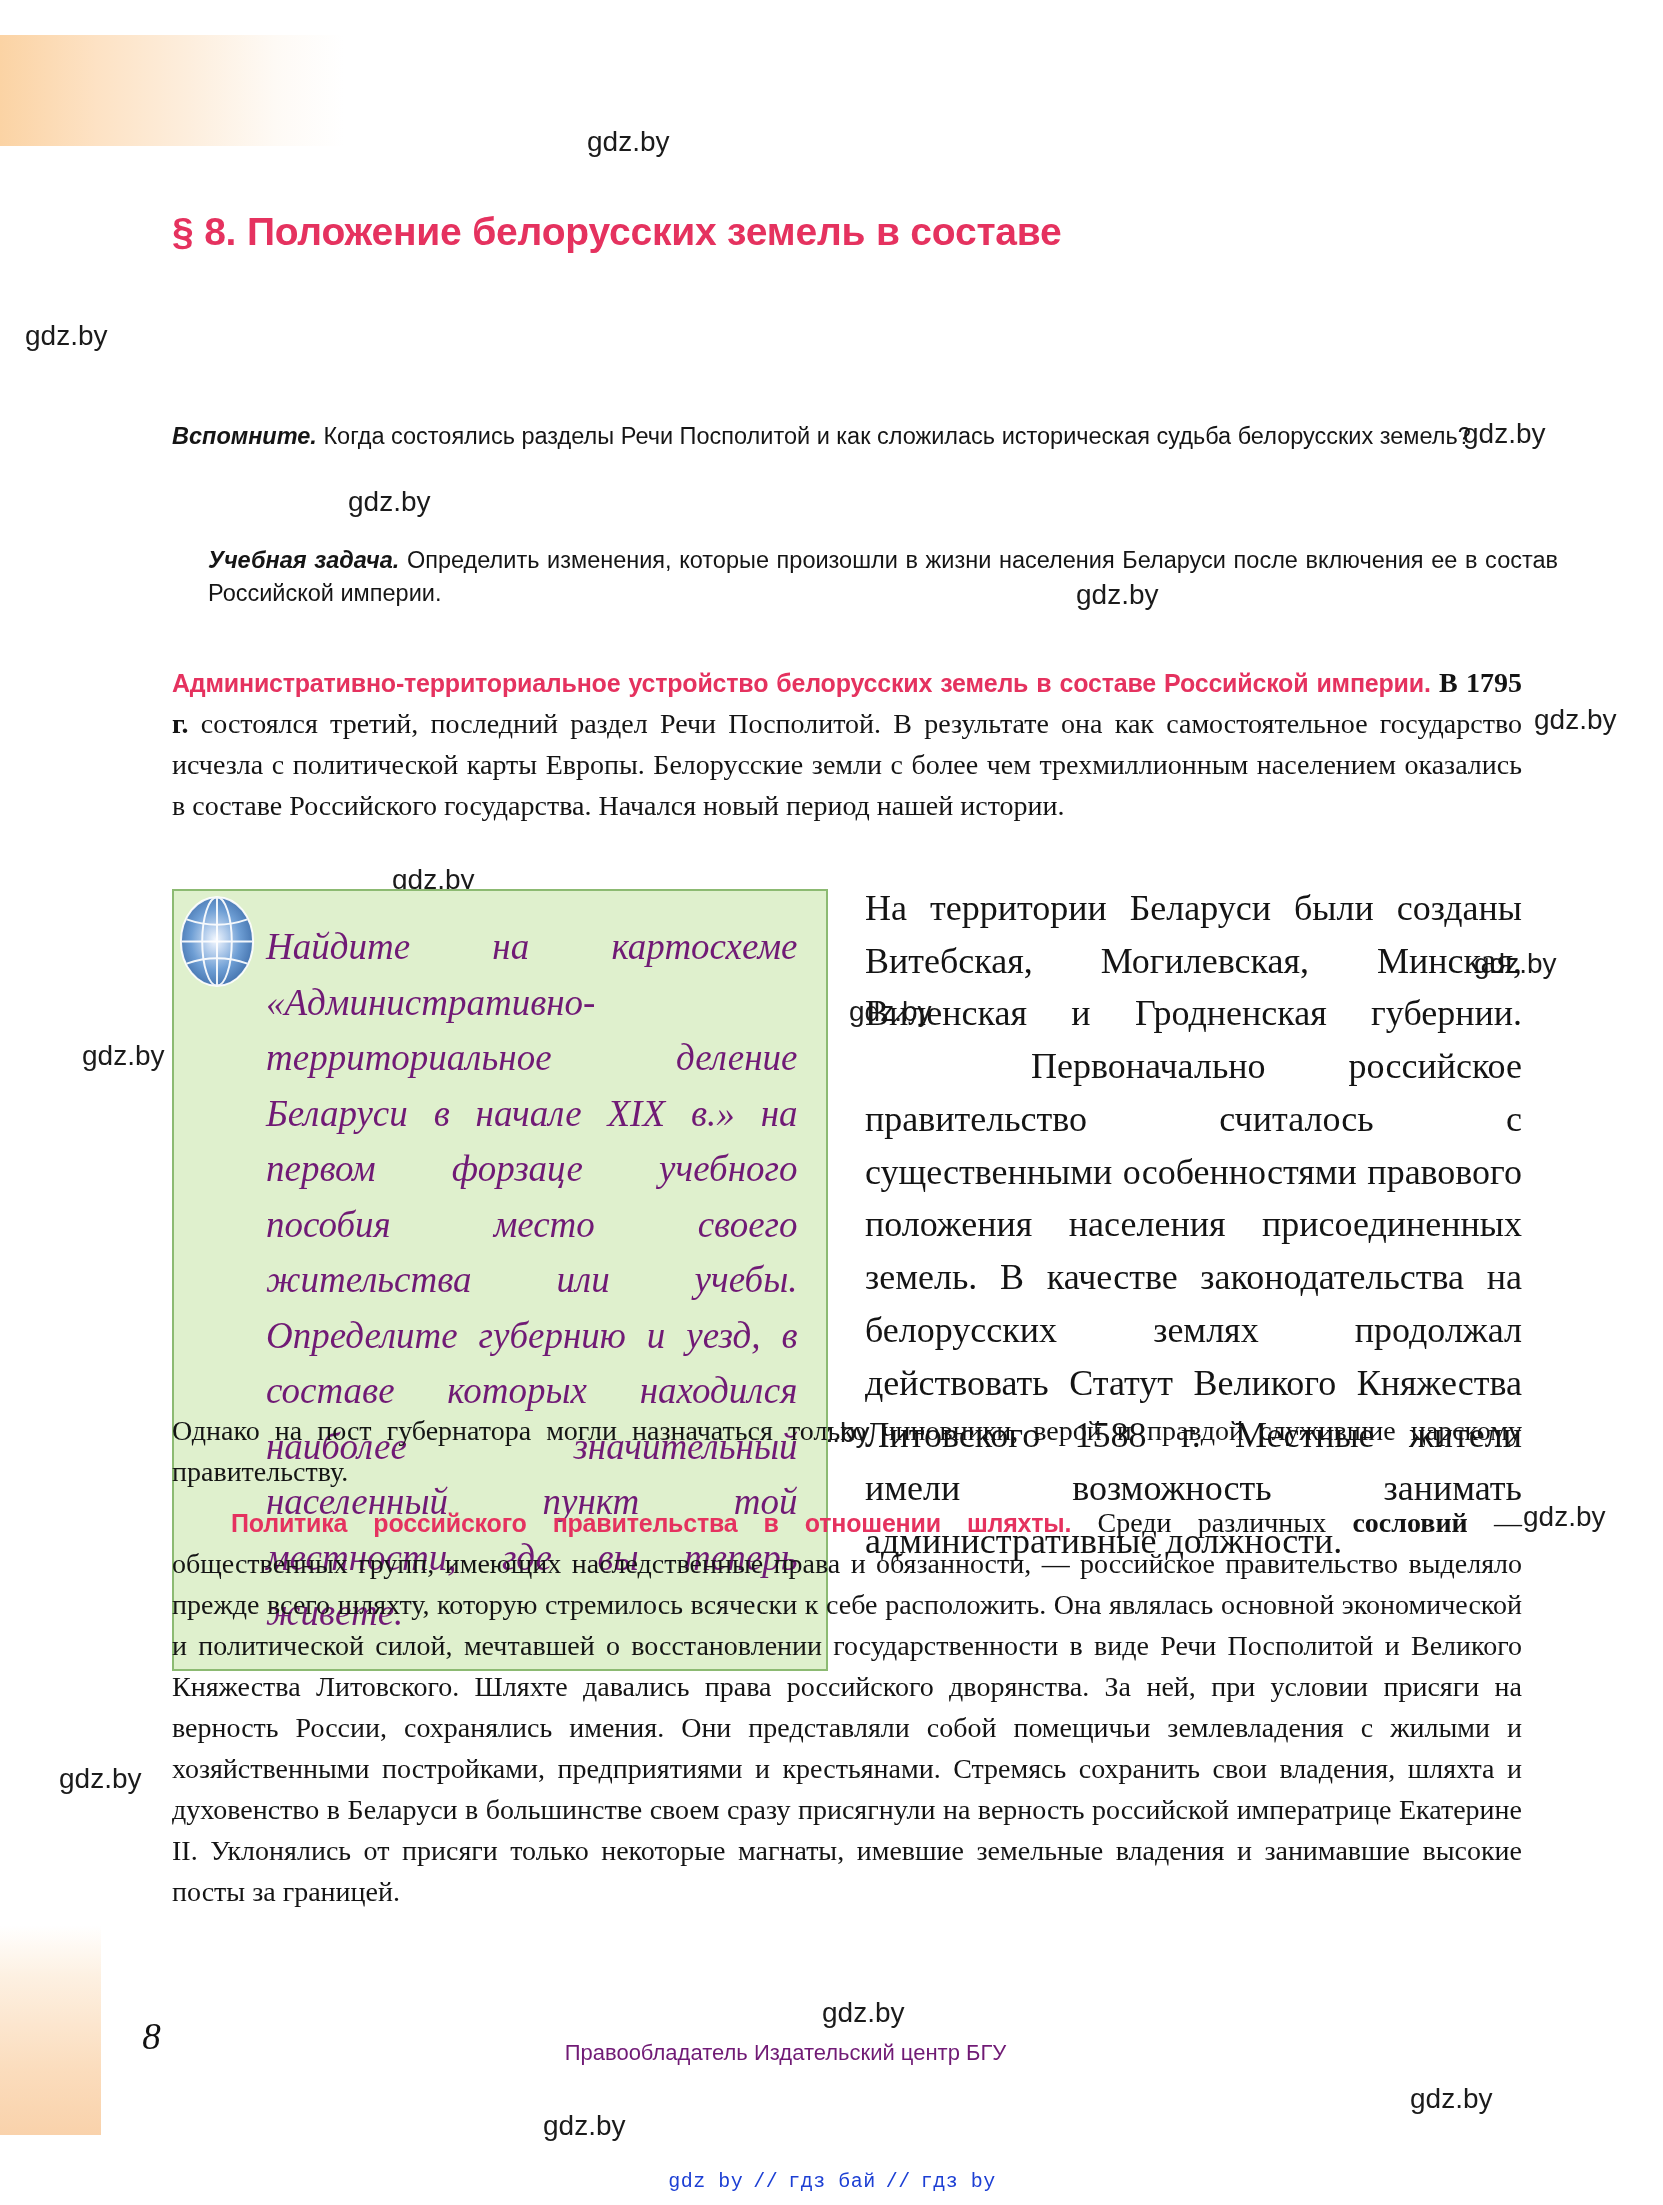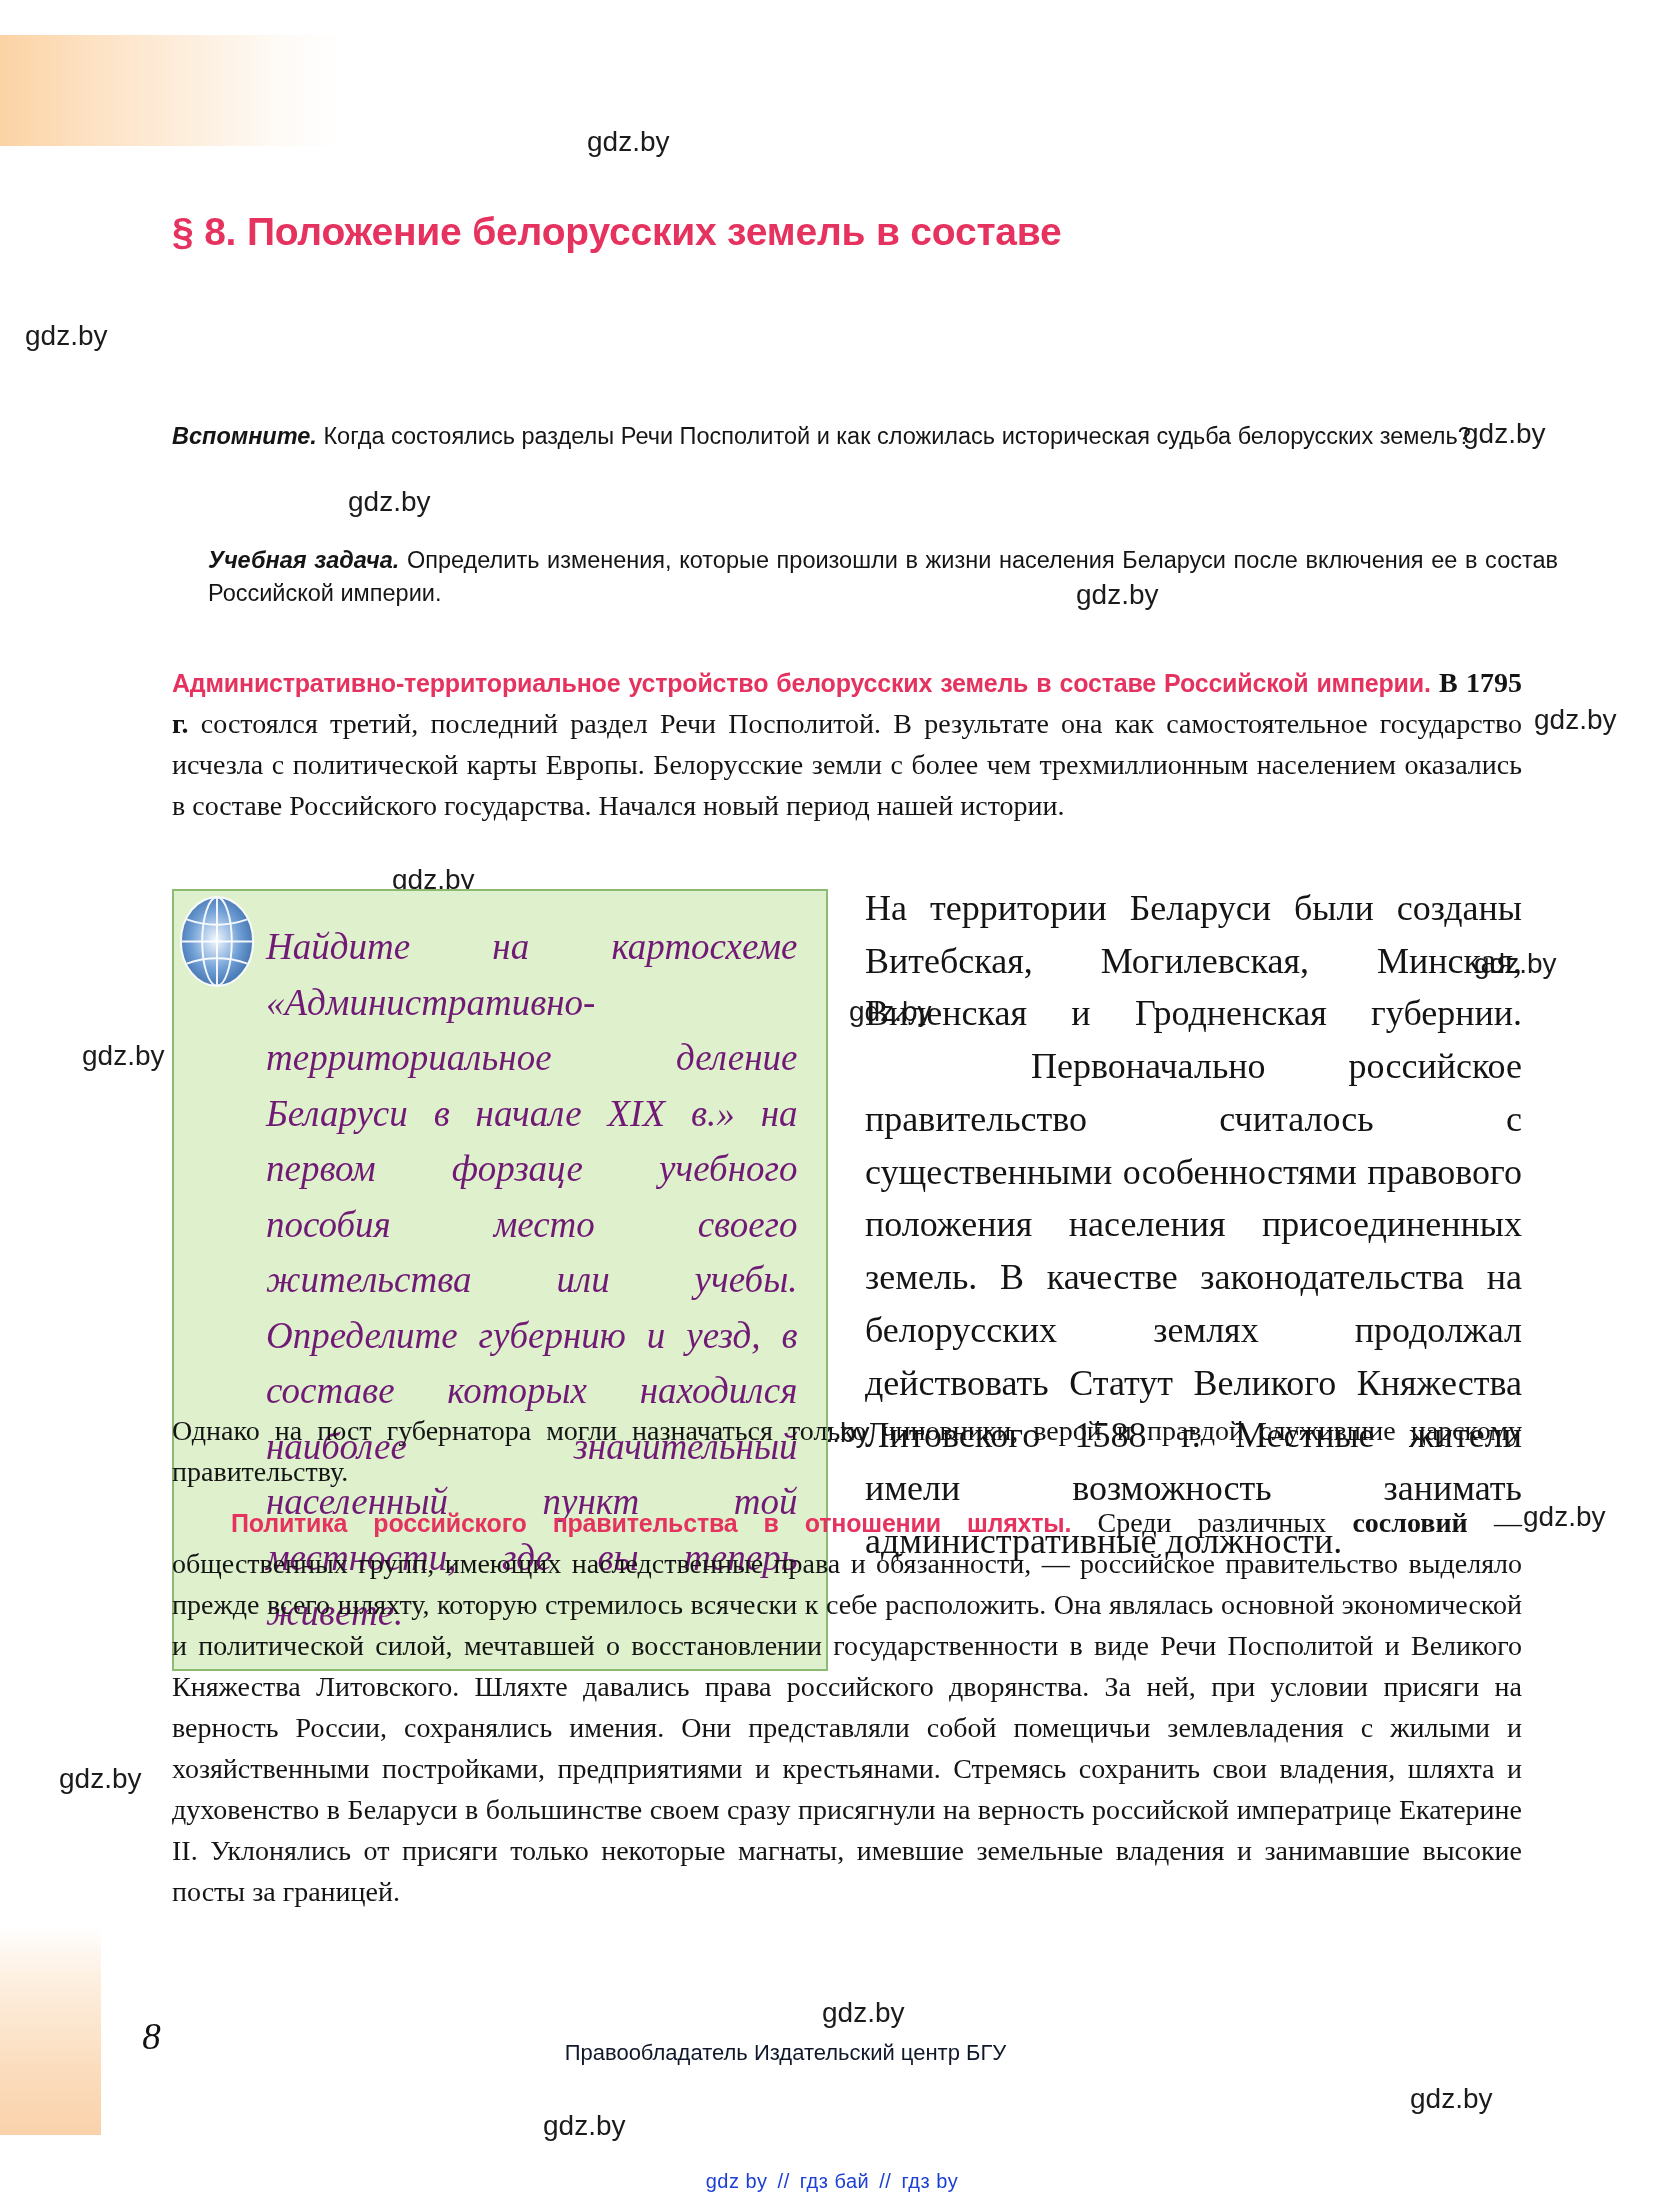--- a/index.html
+++ b/index.html
@@ -56,21 +56,21 @@
     letter-spacing: 0.2px;
   }
 
   
   .promo-bottom {
     position: absolute;
     bottom: 11.7px;
     left: 0;
     width: 100%;
     text-align: center;
-    font-family: Liberation Sans, sans-serif;
+    font-family: Liberation Mono, monospace;
     font-size: 20px;
     color: #1c3fd4;
     letter-spacing: 0.5px;
   }
   .promo-bottom span { margin: 0 5px; }
 
   
   .wm {
     position: absolute;
     font-family: "Liberation Sans", "DejaVu Sans", sans-serif;
@@ -236,21 +236,21 @@
 
   
   .copyright {
     position: absolute;
     left: 0;
     width: 1496px;
     bottom: 139px;
     text-align: center;
     font-family: "Liberation Sans", "DejaVu Sans", sans-serif;
     font-size: 22px;
-    color: #0f172a;
+    color: #701a75;
     padding-left: 75px;
     box-sizing: border-box;
   }
 </style>
 </head>
 <body>
 
 <div class="page">
 
   <div class="corner-band-top"></div>

